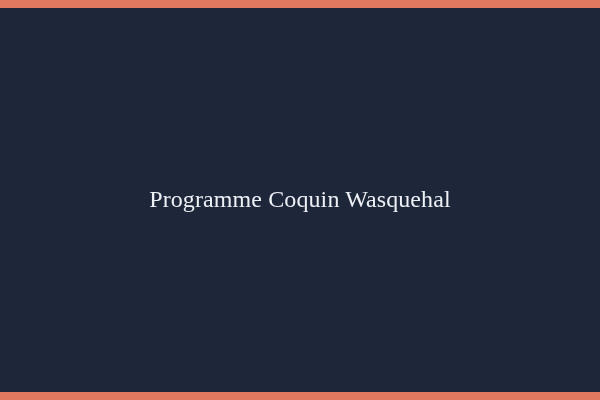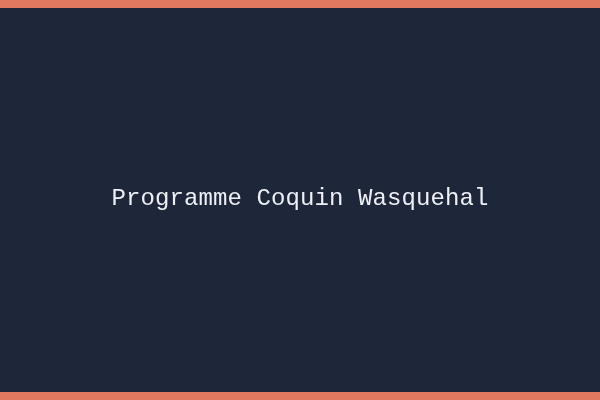--- a/index.html
+++ b/index.html
@@ -31,21 +31,21 @@
     background: #e0795f;
   }
   .accent-bar.top { top: 0; }
   .accent-bar.bottom { bottom: 0; }
   .title-text {
     position: relative;
     display: block;
     width: 100%;
     text-align: center;
     color: #edf0f5;
-    font-family: Liberation Mono, monospace;
+    font-family: Liberation Serif, serif;
     font-size: 24px;
     font-weight: 400;
     line-height: 32px;
     letter-spacing: 0.1px;
     white-space: nowrap;
     margin-top: -3px;
     -webkit-font-smoothing: antialiased;
   }
 </style>
 </head>

